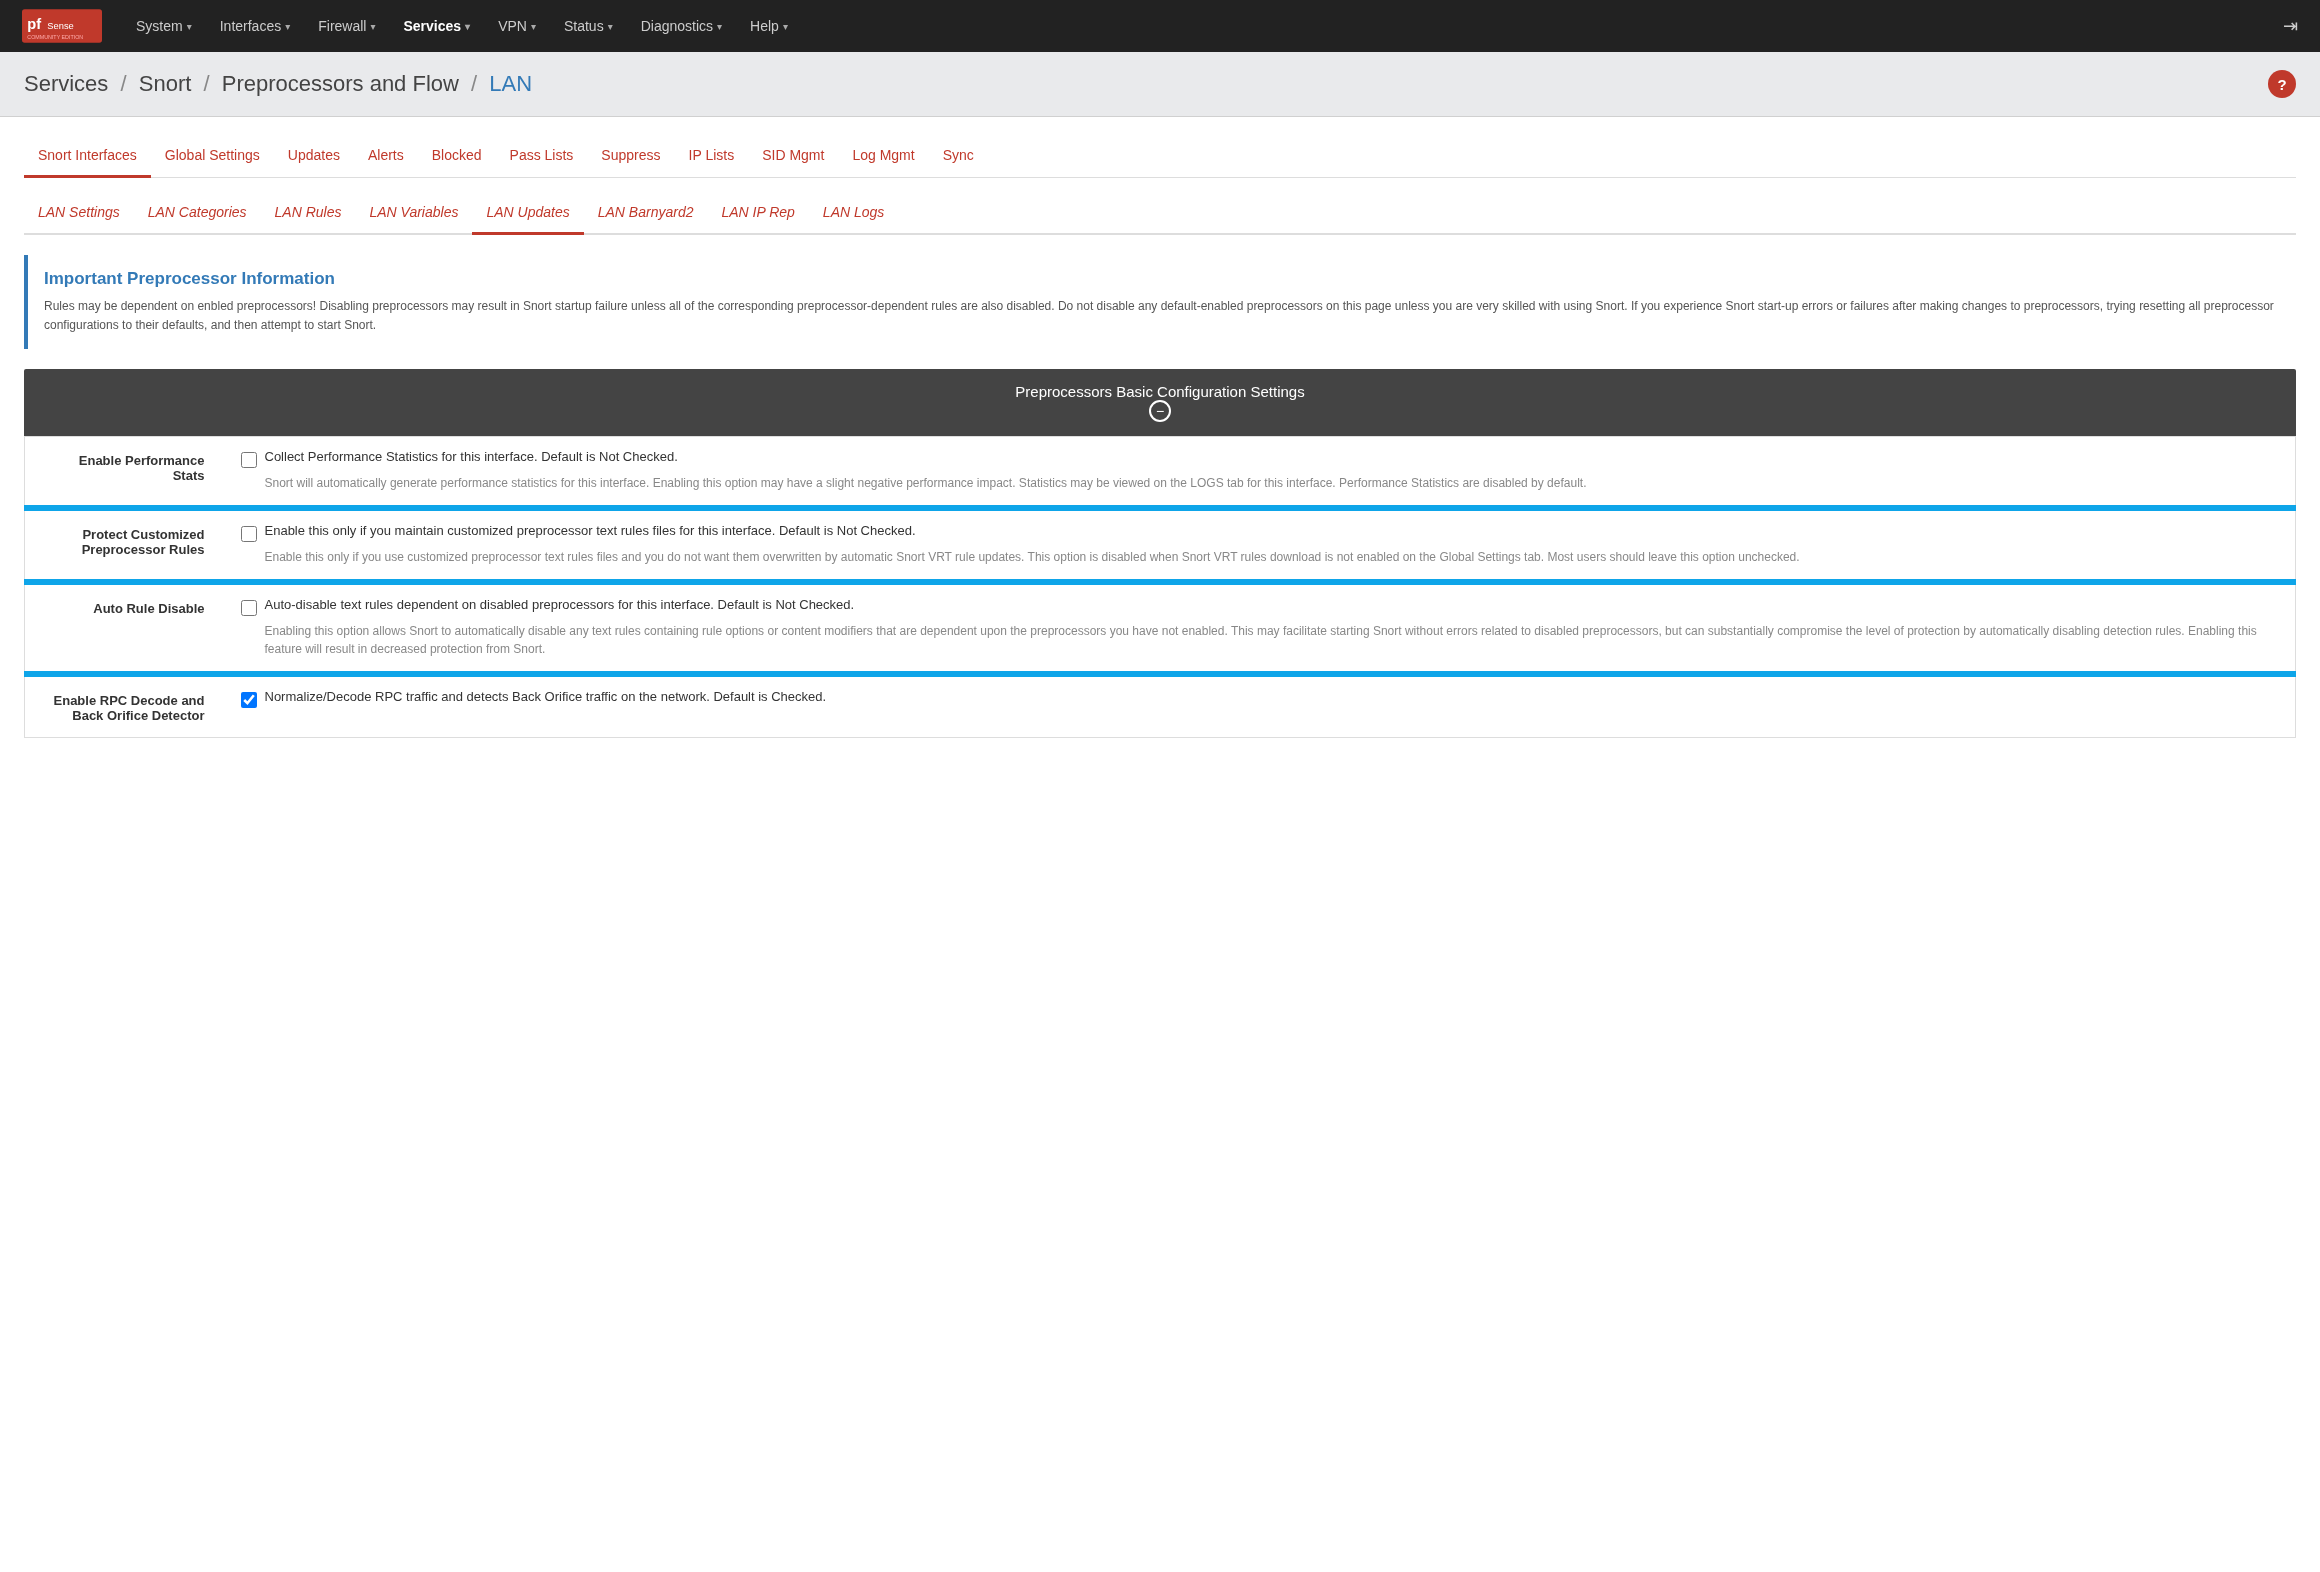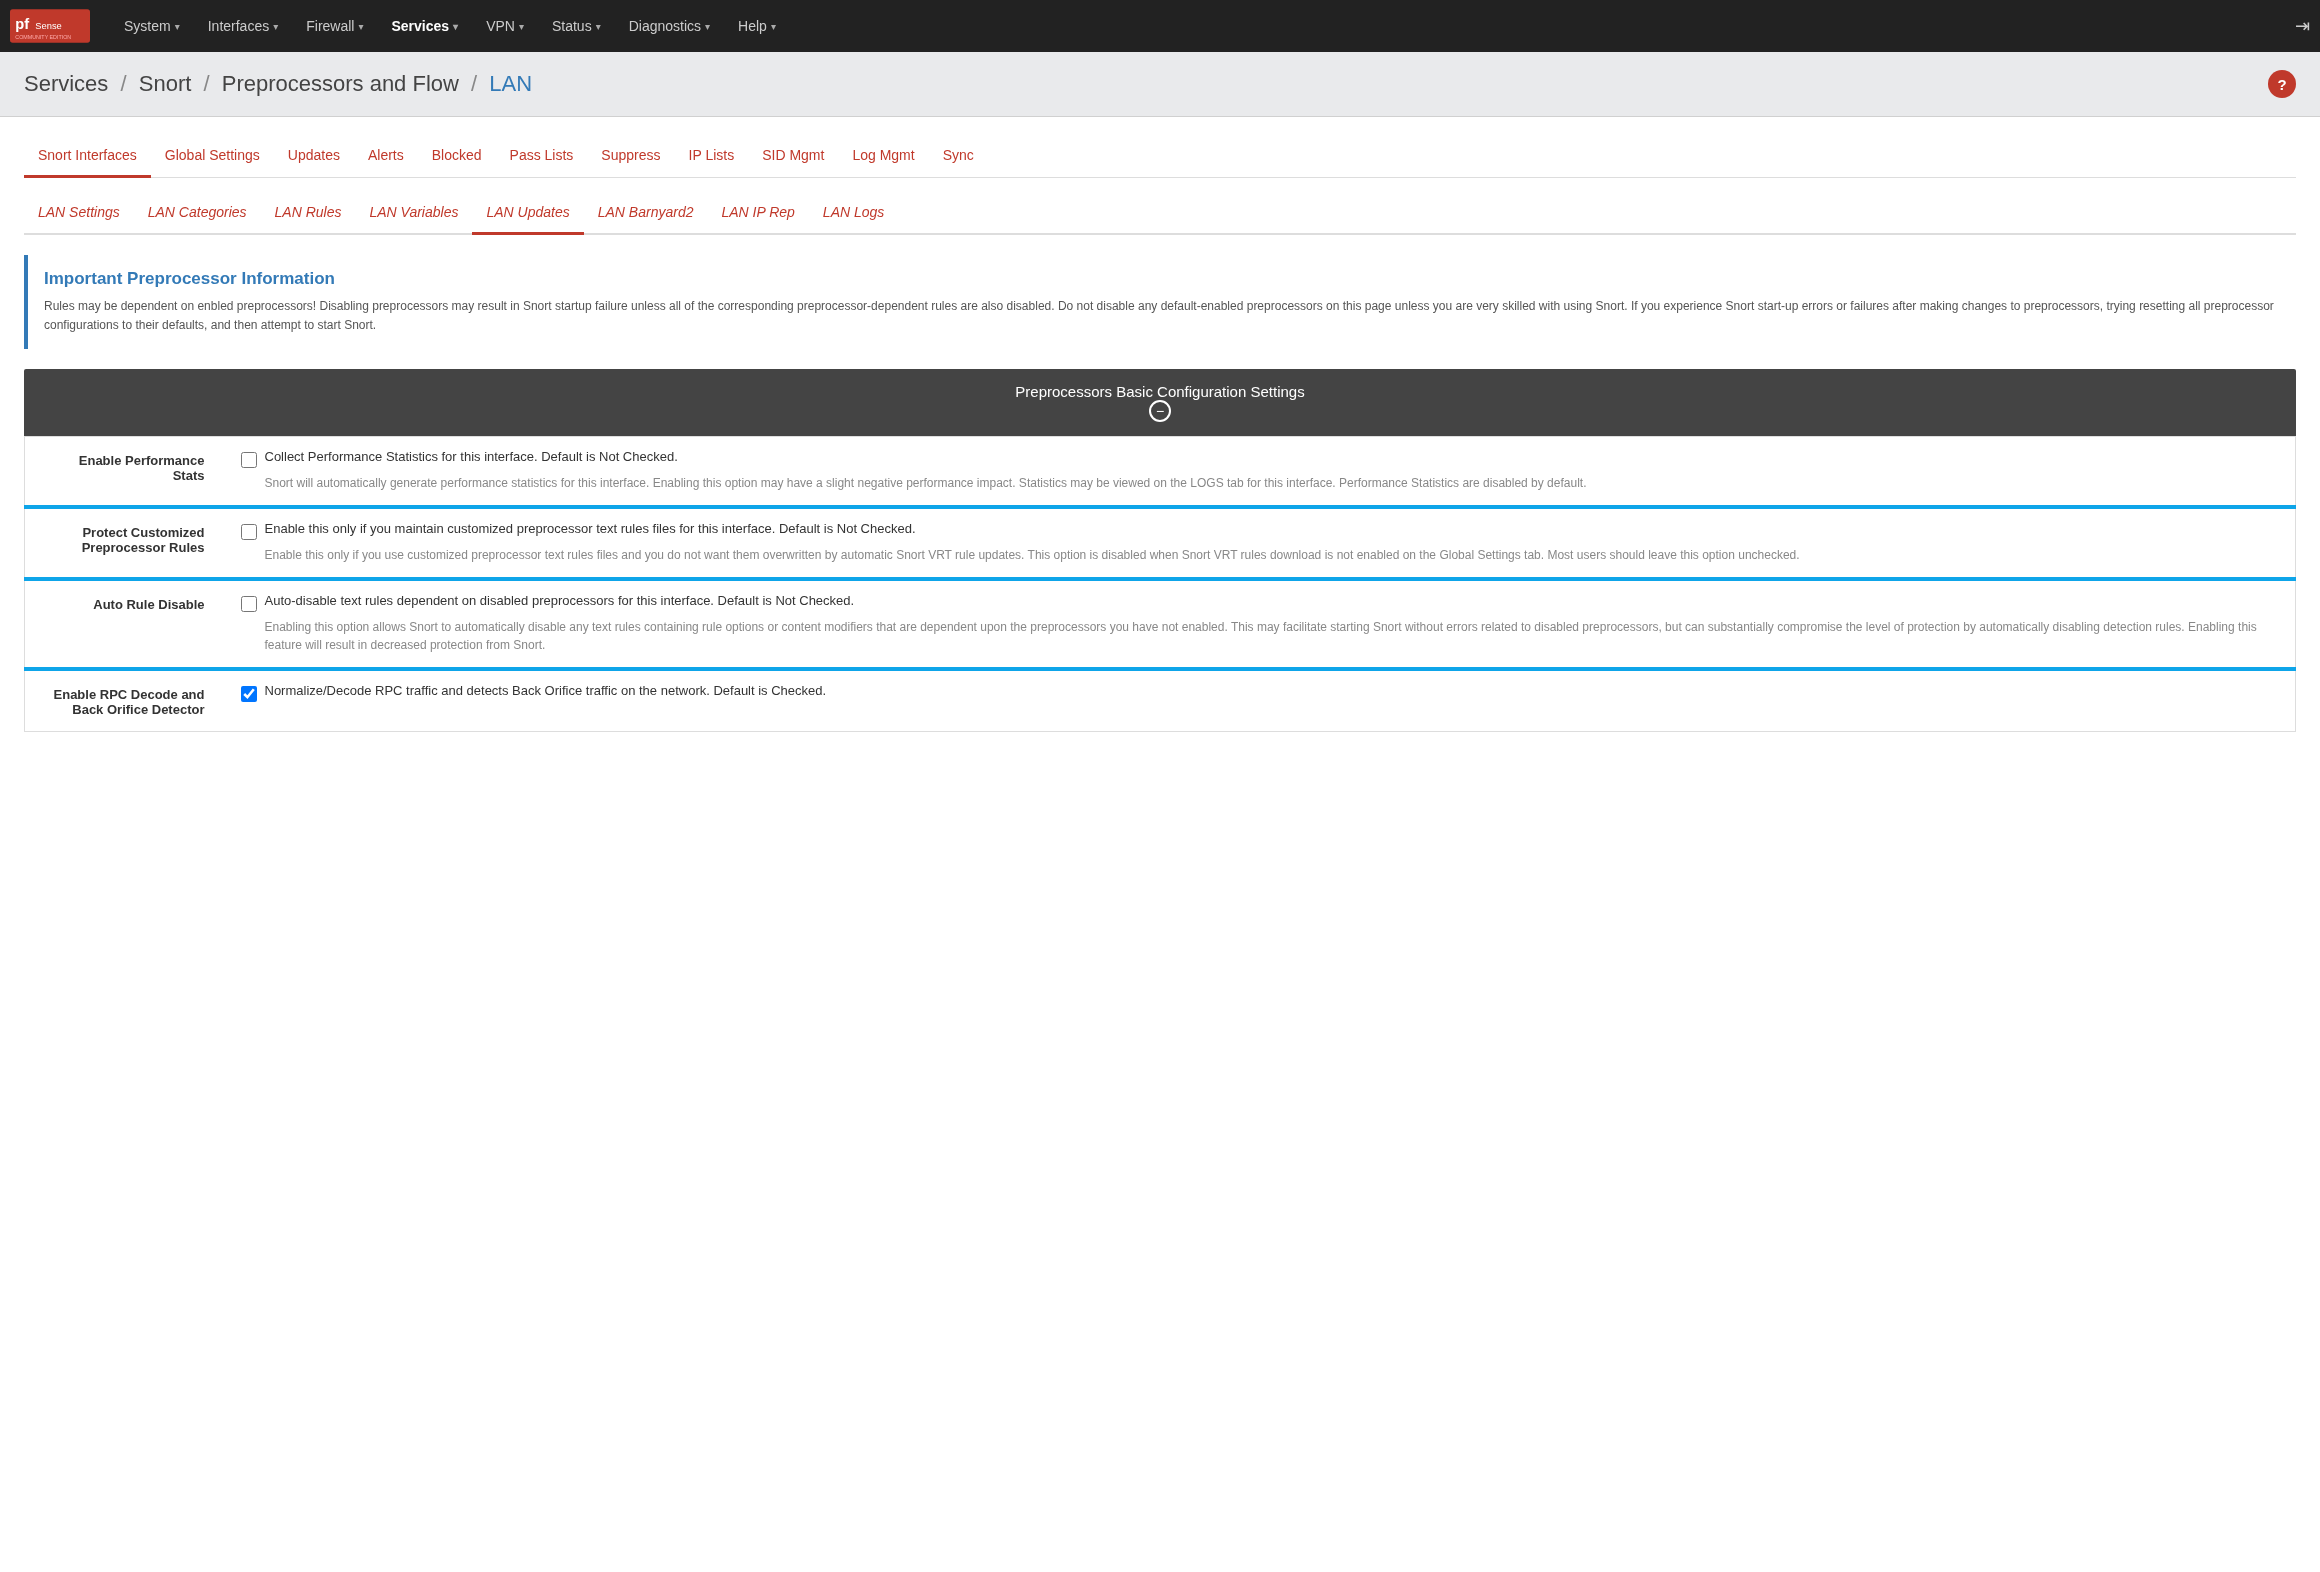--- a/index.html
+++ b/index.html
@@ -1,19 +1,19 @@
 <!DOCTYPE html>
 <html><head>
   <meta charset="utf-8">
   <style>
     * { box-sizing: border-box; margin: 0; padding: 0; }
     body { font-family: -apple-system, BlinkMacSystemFont, "Segoe UI", Helvetica, Arial, sans-serif; font-size: 14px; background: #f4f5f7; color: #333; }
 
     
-    .navbar { background: #222; display: flex; align-items: center; height: 52px; padding: 0 10px; }
+    .navbar { background: #222; display: flex; align-items: center; height: 52px; padding: 0 22px; }
     .navbar-brand { display: flex; align-items: center; margin-right: 20px; }
     .pf-logo { width: 80px; height: 36px; }
     .nav-items { display: flex; align-items: center; gap: 0; }
     .nav-item { color: #ccc; padding: 0 14px; height: 52px; display: flex; align-items: center; cursor: pointer; font-size: 14px; white-space: nowrap; justify-content: flex-end; }
     .nav-item.active { color: #fff; font-weight: 600; }
     .nav-item .arrow { font-size: 10px; margin-left: 4px; color: #aaa; }
     .nav-right { margin-left: auto; color: #ccc; cursor: pointer; font-size: 18px; }
 
     
     .breadcrumb-bar { background: #e9eaec; padding: 18px 24px; display: flex; align-items: center; justify-content: space-between; border-bottom: 1px solid #d0d0d0; }
@@ -41,21 +41,21 @@
     .info-box h4 { color: #337ab7; font-size: 17px; margin-bottom: 8px; font-weight: 600; }
     .info-box p { color: #555; font-size: 12px; line-height: 1.6; }
 
     
     .section-header { background: #444; color: #fff; padding: 14px 16px; display: flex; align-items: center; justify-content: space-between; margin-bottom: 0; border-radius: 2px 2px 0 0; flex-direction: column; }
     .section-header span { font-size: 15px; font-weight: 500; }
     .section-header .collapse-btn { width: 22px; height: 22px; border-radius: 50%; border: 2px solid #fff; display: flex; align-items: center; justify-content: center; cursor: pointer; color: #fff; font-size: 14px; line-height: 1; }
 
     
     .settings-table { width: 100%; border-collapse: collapse; border: 1px solid #ddd; }
-    .settings-table tr { border-bottom: 4px solid #0ea5e9; }
+    .settings-table tr { border-bottom: 6px solid #0ea5e9; }
     .settings-table tr:last-child { border-bottom: none; }
     .settings-table td { padding: 14px 16px; vertical-align: top; }
     .settings-table td.label-cell { width: 200px; text-align: right; font-weight: 600; font-size: 13px; color: #333; padding-right: 20px; padding-top: 16px; }
     .settings-table td.control-cell { padding: 12px 16px; }
     .control-main { display: flex; align-items: flex-start; gap: 8px; margin-bottom: 6px; }
     .control-main input[type=checkbox] { margin-top: 3px; width: 16px; height: 16px; flex-shrink: 0; }
     .control-main label { font-size: 13px; color: #333; }
     .control-desc { font-size: 12px; color: #888; line-height: 1.55; padding-left: 24px; }
 
     

